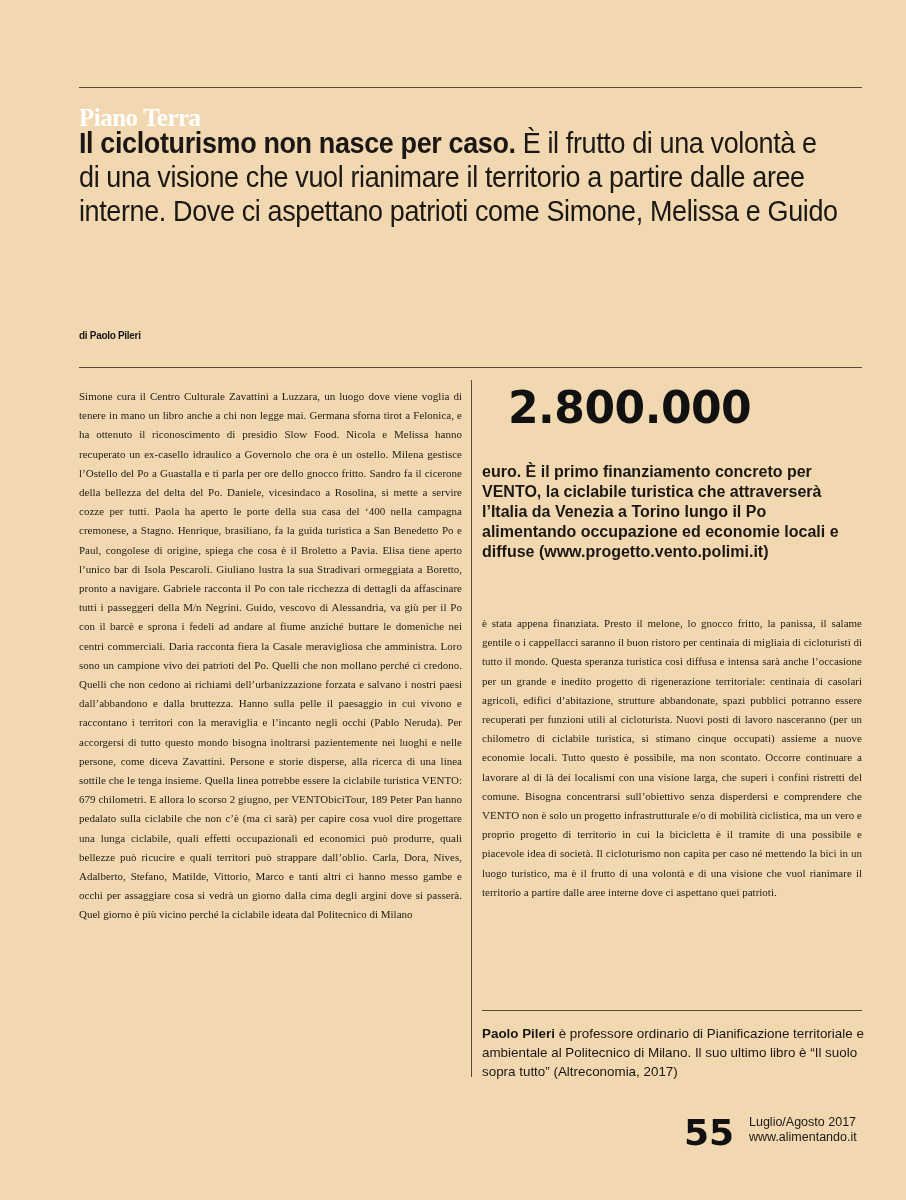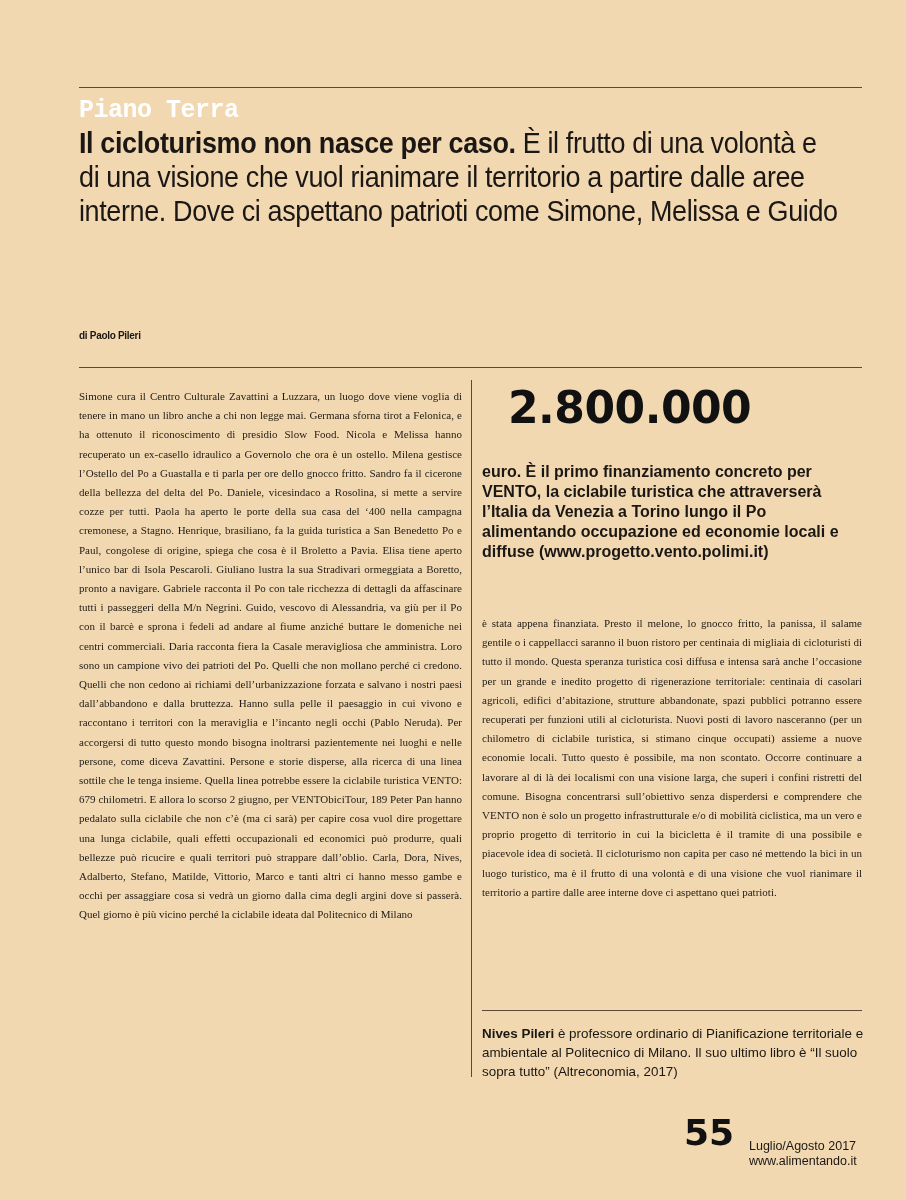--- a/index.html
+++ b/index.html
@@ -10,22 +10,22 @@
       overflow: hidden;
       color: #1a1714;
     }
     .rule { position: absolute; background: #5a4a35; height: 1px; }
     .top-rule { left: 79px; top: 87px; width: 783px; }
     .byline-rule { left: 79px; top: 367px; width: 783px; }
     .bio-rule { left: 482px; top: 1010px; width: 380px; }
     .col-divider { position: absolute; left: 471px; top: 380px; width: 1px; height: 697px; background: #5a4a35; }
 
     .section-label {
-      position: absolute; left: 79px; top: 96px;
-      font-family: Liberation Mono, monospace;
+      position: absolute; left: 79px; top: 104px;
+      font-family: Liberation Serif, serif;
       font-weight: bold; font-size: 25px; color: #ffffff;
       letter-spacing: -0.5px;
     }
     .headline {
       position: absolute; left: 79px; top: 126px; width: 760px;
       font-family: "Liberation Sans", sans-serif;
       font-size: 29px; line-height: 34px; letter-spacing: -0.4px;
       transform: scaleX(0.93); transform-origin: left top;
       width: 820px;
     }
@@ -67,21 +67,21 @@
     .bio b { font-weight: bold; }
 
     .page-number {
       position: absolute; left: 684px; top: 1112px;
       font-family: "DejaVu Sans", sans-serif;
       font-weight: bold; font-size: 36px; color: #111;
     }
     .footer-meta {
       position: absolute; left: 749px; top: 1115px;
       font-family: "Liberation Sans", sans-serif;
-      font-size: 12.5px; line-height: 15px; color: #1a1714; margin-top: 24px;
+      font-size: 12.5px; line-height: 15px; color: #1a1714;
     }
   </style>
 </head>
 <body>
 
 <div class="rule top-rule"></div>
 
 <div class="section-label">Piano Terra</div>
 
 <div class="headline">
@@ -101,20 +101,20 @@
 <div class="big-number">2.800.000</div>
 <div class="number-caption">euro. È il primo finanziamento concreto per VENTO, la ciclabile turistica che attraverserà l’Italia da Venezia a Torino lungo il Po alimentando occupazione ed economie locali e diffuse (www.progetto.vento.polimi.it)</div>
 
 <div class="body-text col-right">
   <p>è stata appena finanziata. Presto il melone, lo gnocco fritto, la panissa, il salame gentile o i cappellacci saranno il buon ristoro per centinaia di migliaia di cicloturisti di tutto il mondo. Questa speranza turistica così diffusa e intensa sarà anche l’occasione per un grande e inedito progetto di rigene­razione territoriale: centinaia di casolari agricoli, edifici d’a­bitazione, strutture abbandonate, spazi pubblici potranno essere recuperati per funzioni utili al cicloturista. Nuovi po­sti di lavoro nasceranno (per un chilometro di ciclabile turi­stica, si stimano cinque occupati) assieme a nuove economie locali. Tutto questo è possibile, ma non scontato. Occorre continuare a lavorare al di là dei localismi con una visione larga, che superi i confini ristretti del comune. Bisogna con­centrarsi sull’obiettivo senza disperdersi e comprendere che VENTO non è solo un progetto infrastrutturale e/o di mobi­lità ciclistica, ma un vero e proprio progetto di territorio in cui la bicicletta è il tramite di una possibile e piacevole idea di società. Il cicloturismo non capita per caso né mettendo la bici in un luogo turistico, ma è il frutto di una volontà e di una visione che vuol rianimare il territorio a partire dalle aree interne dove ci aspettano quei patrioti.</p>
 </div>
 
 <div class="rule bio-rule"></div>
 
 <div class="bio">
-  <b>Nives Pileri</b><span> è professore ordinario di Pianificazione territoria­le e ambientale al Politecnico di Milano. Il suo ultimo libro è “Il suolo sopra tutto” (Altreconomia, 2017)</span>
+  <b>Paolo Pileri</b><span> è professore ordinario di Pianificazione territoria­le e ambientale al Politecnico di Milano. Il suo ultimo libro è “Il suolo sopra tutto” (Altreconomia, 2017)</span>
 </div>
 
 <div class="page-number">55</div>
 <div class="footer-meta">
   <div>Luglio/Agosto 2017</div>
   <div>www.alimentando.it</div>
 </div>
 
 </body></html>

